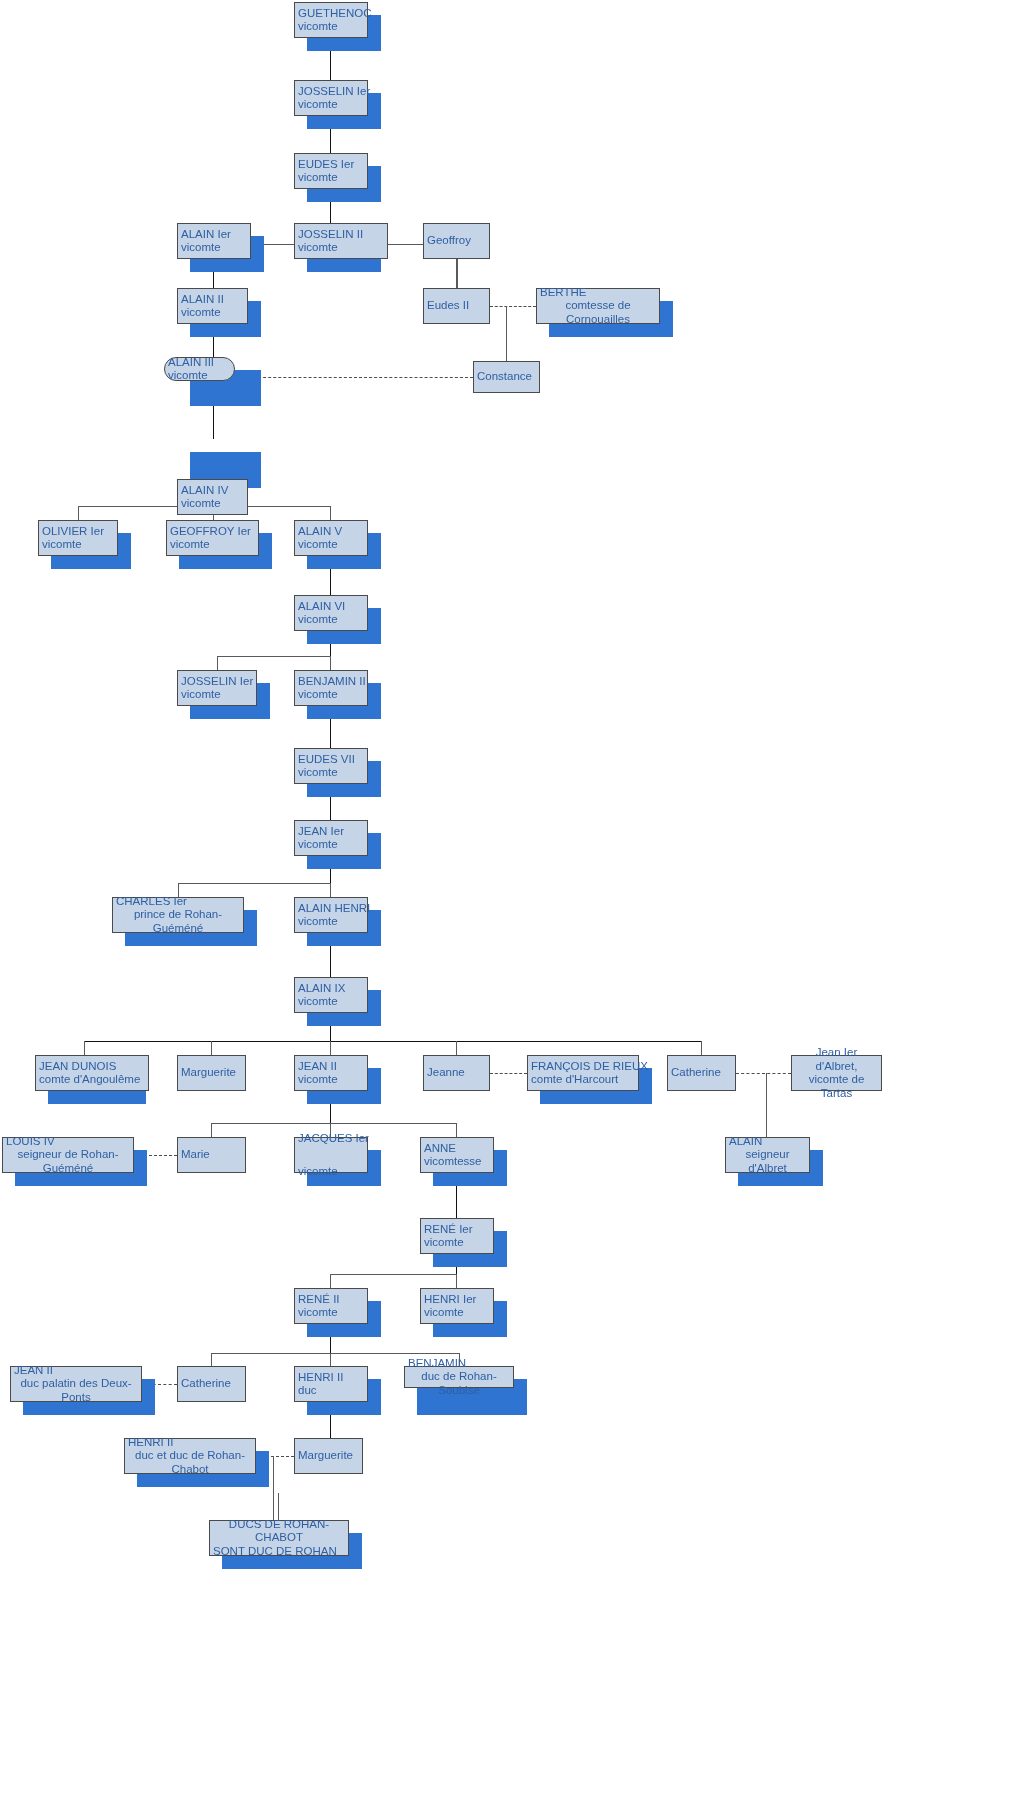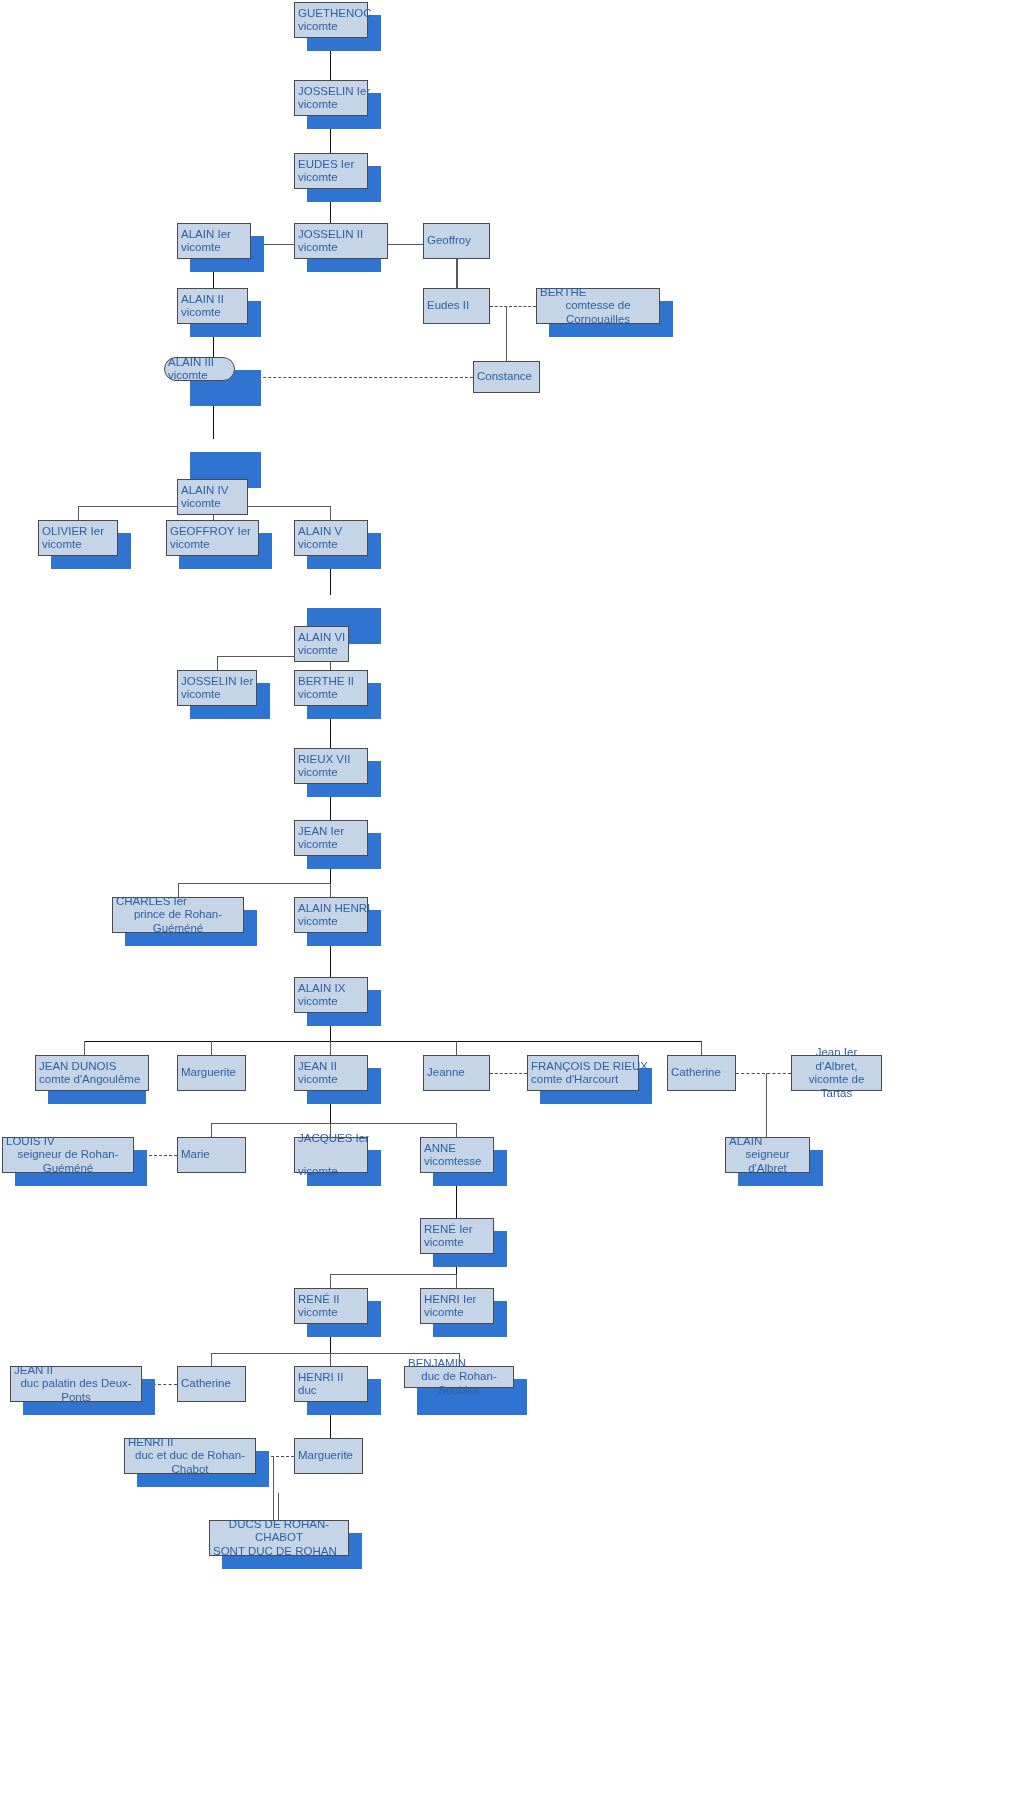--- a/index.html
+++ b/index.html
@@ -237,34 +237,34 @@
         <div class="l2">vicomte</div>
       </div>
       <div class="node" style="left: 166px; top: 520px; width: 93px; height: 36px;">
         <div class="l1">GEOFFROY Ier</div>
         <div class="l2">vicomte</div>
       </div>
       <div class="node" style="left: 294px; top: 520px; width: 74px; height: 36px;">
         <div class="l1">ALAIN V</div>
         <div class="l2">vicomte</div>
       </div>
-      <div class="node" style="left: 294px; top: 595px; width: 55px; height: 36px; margin-top: 31px;">
+      <div class="node" style="left: 294px; top: 595px; width: 74px; height: 36px;">
         <div class="l1">ALAIN VI</div>
         <div class="l2">vicomte</div>
       </div>
       <div class="node" style="left: 177px; top: 670px; width: 80px; height: 36px;">
         <div class="l1">JOSSELIN Ier</div>
         <div class="l2">vicomte</div>
       </div>
       <div class="node" style="left: 294px; top: 670px; width: 74px; height: 36px;">
-        <div class="l1">BERTHE II</div>
+        <div class="l1">BENJAMIN II</div>
         <div class="l2">vicomte</div>
       </div>
       <div class="node" style="left: 294px; top: 748px; width: 74px; height: 36px;">
-        <div class="l1">RIEUX VII</div>
+        <div class="l1">EUDES VII</div>
         <div class="l2">vicomte</div>
       </div>
       <div class="node" style="left: 294px; top: 820px; width: 74px; height: 36px;">
         <div class="l1">JEAN Ier</div>
         <div class="l2">vicomte</div>
       </div>
       <div class="node wrap" style="left: 112px; top: 897px; width: 132px; height: 36px;">
         <div class="l1">CHARLES Ier</div>
         <div class="l2">prince de Rohan-Guéméné</div>
       </div>

